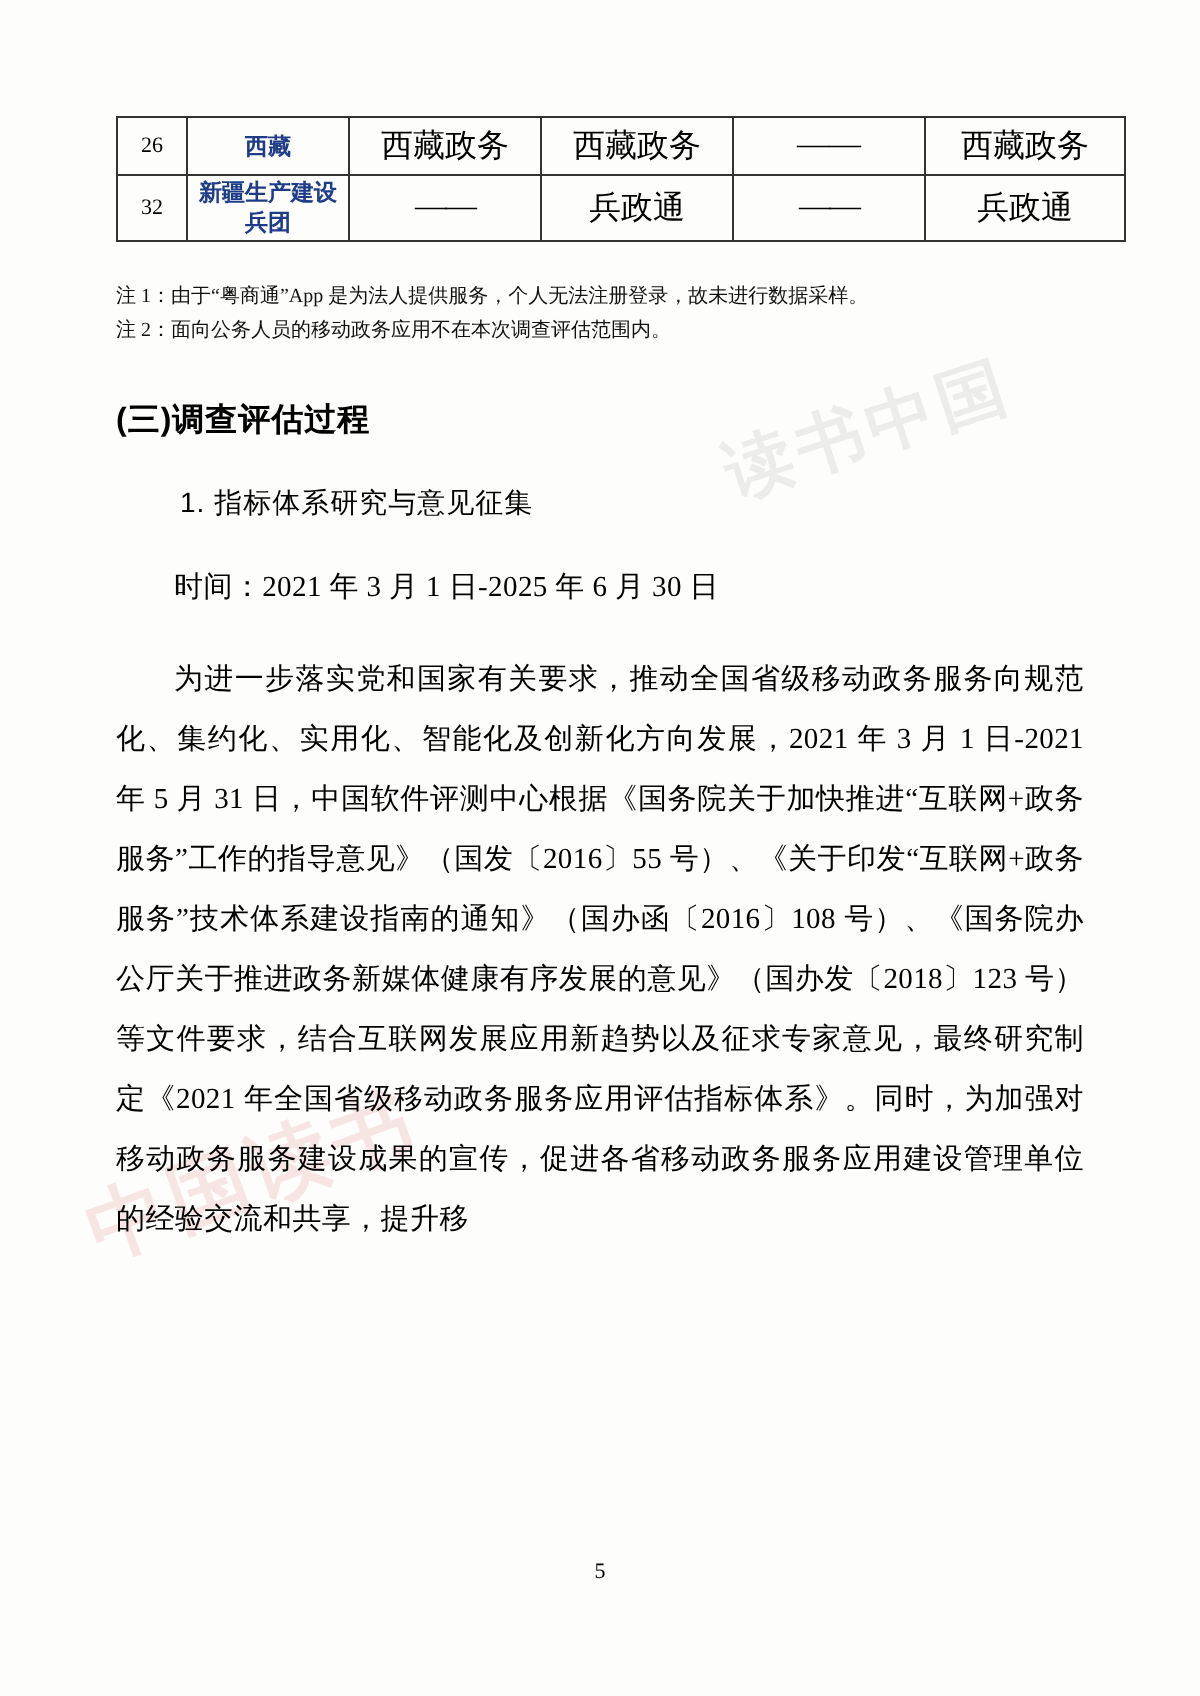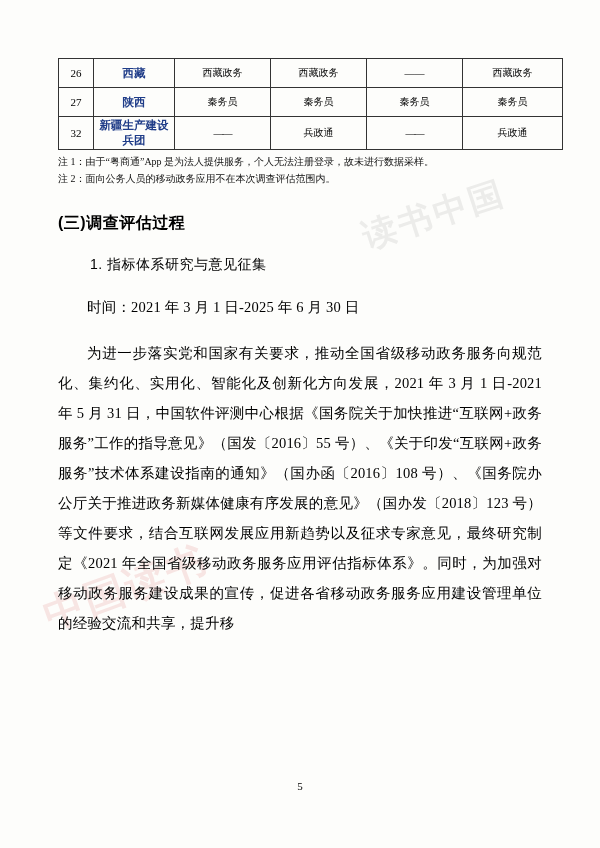--- a/index.html
+++ b/index.html
@@ -72,30 +72,30 @@
     font-size: 11px;
   }
   td.prov {
     width: 78px;
     color: #1f3c88;
     font-weight: bold;
     font-size: 11.5px;
   }
   td.cell {
     width: 93px;
-    font-size: 10px;
+    font-size: 16px;
   }
   td.cell.wide {
     width: 97px;
   }
   .dash {
     letter-spacing: -1px;
   }
   .notes {
-    margin-top: 3px;
+    margin-top: 19px;
     font-size: 10px;
     line-height: 17px;
     color: #111;
     font-family: "Liberation Serif", "DejaVu Serif", serif;
   }
   .notes div {
     white-space: nowrap;
   }
   h2.section-heading {
     font-family: "Liberation Sans", "DejaVu Sans", sans-serif;
@@ -146,28 +146,20 @@
       <tbody>
         <tr>
           <td class="idx">26</td>
           <td class="prov">西藏</td>
           <td class="cell">西藏政务</td>
           <td class="cell">西藏政务</td>
           <td class="cell">——</td>
           <td class="cell wide">西藏政务</td>
         </tr>
         <tr>
-          <td class="idx">27</td>
-          <td class="prov">陕西</td>
-          <td class="cell">秦务员</td>
-          <td class="cell">秦务员</td>
-          <td class="cell">秦务员</td>
-          <td class="cell wide">秦务员</td>
-        </tr>
-        <tr>
           <td class="idx">32</td>
           <td class="prov">新疆生产建设兵团</td>
           <td class="cell dash">——</td>
           <td class="cell">兵政通</td>
           <td class="cell dash">——</td>
           <td class="cell wide">兵政通</td>
         </tr>
       </tbody>
     </table>
 

